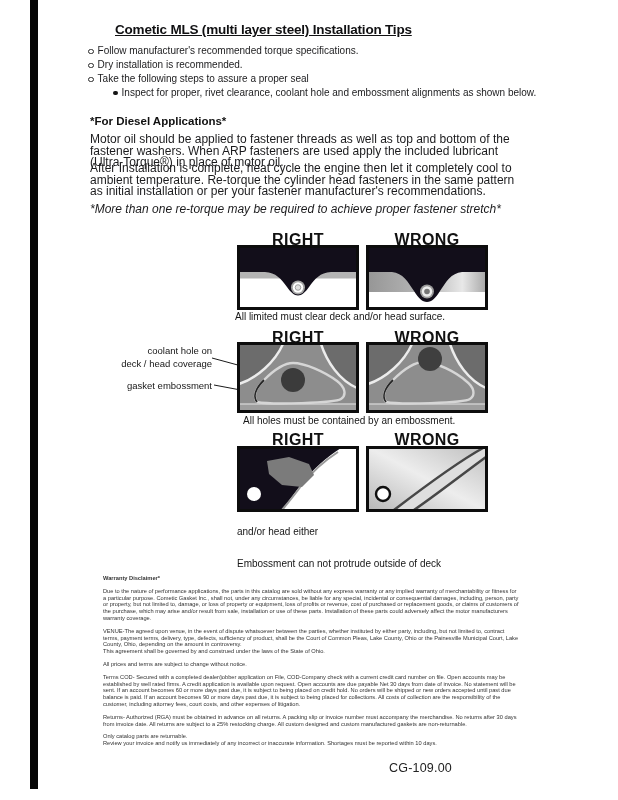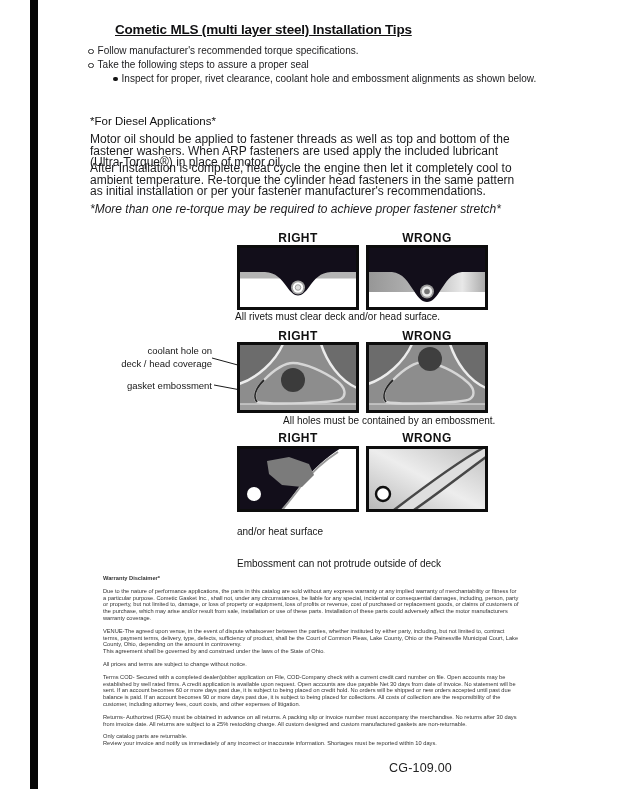--- a/index.html
+++ b/index.html
@@ -12,25 +12,25 @@
            letter-spacing:-0.2px; text-decoration:underline; color:#101012; }
 
   .tips { position:absolute; left:88px; top:44px; font-size:10px; color:#1b1b1d; }
   .tip-row { display:flex; align-items:flex-start; line-height:14px; }
   .tip-row.sub { margin-left:25px; }
   .marker-ring { flex:none; width:3.6px; height:3.6px; border:1px solid #2a2a2a; border-radius:50%;
                  margin:4.6px 4px 0 0; background:#fff; }
   .marker-dot { flex:none; width:4.6px; height:4.6px; border-radius:50%; background:#141414;
                 margin:4.6px 4px 0 0; }
 
-  .diesel-heading { position:absolute; left:90px; top:115px; font-size:11.5px; font-weight:normal; color:#111; }
+  .diesel-heading { position:absolute; left:90px; top:115px; font-size:11.5px; font-weight:bold; color:#111; }
   .body-para { position:absolute; left:90px; width:438px; font-size:12px; line-height:11.6px; color:#1b1b1d; }
   .p1 { top:134px; } .p2 { top:163px; } .note { top:204px; width:460px;font-style:italic; }
 
-  .dg-label { position:absolute; width:122px; text-align:center; font-size:12px; font-weight:bold;
+  .dg-label { position:absolute; width:122px; text-align:center; font-size:16px; font-weight:bold;
               letter-spacing:0.4px; color:#111; }
   .panel { position:absolute; display:block; }
   .cap { position:absolute; font-size:10px; color:#161616; }
 
   .callout { position:absolute; left:98px; width:114px; text-align:right; font-size:9.5px;
              line-height:12.5px; color:#161616; }
   .callout.c1 { top:345px; } .callout.c2 { top:380px; }
   .pointer-overlay { position:absolute; left:205px; top:352px; }
 
   .legal { position:absolute; left:103px; top:575px; width:417px; font-size:5.7px;
@@ -47,20 +47,24 @@
 <div class="page">
 
   <div class="black-bar"></div>
 
   <h1 class="title">Cometic MLS (multi layer steel) Installation Tips</h1>
 
   <div class="tips">
     <div class="tip-row">
       <span class="marker-ring"></span>
       <span>Follow manufacturer's recommended torque specifications.</span>
+    </div>
+    <div class="tip-row">
+      <span class="marker-ring"></span>
+      <span>Dry installation is recommended.</span>
     </div>
     <div class="tip-row">
       <span class="marker-ring"></span>
       <span>Take the following steps to assure a proper seal</span>
     </div>
     <div class="tip-row sub">
       <span class="marker-dot"></span>
       <span>Inspect for proper, rivet clearance, coolant hole and embossment alignments as shown below.</span>
     </div>
   </div>
@@ -94,21 +98,21 @@
     </defs>
     <rect x="0" y="0" width="122" height="65" fill="#ffffff"></rect>
     <rect x="2" y="27" width="118" height="20" fill="url(#gw1)"></rect>
     <path d="M2,2 H120 V27 L96,27 C85,28 80,37 74,46 C69,53.5 66,57 61,57 C56,57 53,53.5 48,46 C42,37 37,28 26,27 L2,27 Z" fill="#120e1a"></path>
     <circle cx="61" cy="46.5" r="7" fill="#9a9a9a"></circle>
     <circle cx="61" cy="46.5" r="5.2" fill="#ececec"></circle>
     <circle cx="61" cy="46.5" r="2.8" fill="#757575"></circle>
     <rect x="1.5" y="1.5" width="119" height="62" fill="none" stroke="#0d0d0d" stroke-width="3"></rect>
   </svg>
 
-  <div class="cap" style="left:235px; top:311px;">All rivets must clear deck and/or head surface.</div>
+  <div class="cap" style="left:235px; top:311px;">All limited must clear deck and/or head surface.</div>
 
   <div class="dg-label" style="left:237px; top:329px;">RIGHT</div>
   <div class="dg-label" style="left:366px; top:329px;">WRONG</div>
 
   <div class="callout c1">
     <span>coolant hole on</span><br>
     <span>deck / head coverage</span>
   </div>
   <div class="callout c2">gasket embossment</div>
 
@@ -138,21 +142,21 @@
     <path d="M2,2 H46 C38,20 20,36 2,42 Z" fill="#6c6c6c"></path>
     <path d="M46,2 C38,20 20,36 2,42" stroke="#ececec" stroke-width="2.4" fill="none"></path>
     <path d="M84,2 H120 V46 C102,38 90,20 84,2 Z" fill="#6c6c6c"></path>
     <path d="M84,2 C90,20 102,38 120,46" stroke="#ececec" stroke-width="2.4" fill="none"></path>
     <path d="M20,60 C16,55 18,47 27,38 C38,27 48,20 58,20 C70,20 90,30 100,39 C108,45 110,53 104,57 C98,61 34,63 20,60 Z" fill="none" stroke="#d6d6d6" stroke-width="2.4"></path>
     <path d="M27,38 C18,47 16,55 20,60" fill="none" stroke="#262626" stroke-width="1.8"></path>
     <circle cx="64" cy="17" r="12" fill="#3f3f3f"></circle>
     <rect x="1.5" y="1.5" width="119" height="68" fill="none" stroke="#0d0d0d" stroke-width="3"></rect>
   </svg>
 
-  <div class="cap" style="left:243px; top:415px;margin-left:40px;">All holes must be contained by an embossment.</div>
+  <div class="cap" style="left:243px; top:415px;">All holes must be contained by an embossment.</div>
 
   <div class="dg-label" style="left:237px; top:431px;">RIGHT</div>
   <div class="dg-label" style="left:366px; top:431px;">WRONG</div>
 
   <svg class="panel" style="left:237px; top:446px;" width="122" height="66" viewBox="0 0 122 66">
     <rect x="0" y="0" width="122" height="66" fill="#ffffff"></rect>
     <path d="M2,2 H104 C90,11 76,23 66,36 C57,48 51,56 45,64 L2,64 Z" fill="#120e1a"></path>
     <path d="M101,6 C87,15 74,27 64,40 C56,51 50,58 45,64" stroke="#9a9a9a" stroke-width="2" fill="none"></path>
     <path d="M30,15 L52,11 L72,18 L77,29 L65,41 L45,39 L32,28 Z" fill="#7b7b7b"></path>
     <circle cx="17" cy="48" r="7" fill="#ffffff"></circle>
@@ -169,21 +173,21 @@
     </defs>
     <rect x="0" y="0" width="122" height="66" fill="url(#gw3)"></rect>
     <path d="M30,64 C58,42 90,18 118,2 L120,2 L120,12 C96,30 68,50 48,64 Z" fill="#dedede"></path>
     <path d="M28,64 C58,41 90,17 117,2" stroke="#474747" stroke-width="2.5" fill="none"></path>
     <path d="M48,64 C70,49 98,27 120,11" stroke="#474747" stroke-width="2.5" fill="none"></path>
     <circle cx="17" cy="48" r="7" fill="#ffffff" stroke="#101010" stroke-width="2.4"></circle>
     <rect x="1.5" y="1.5" width="119" height="63" fill="none" stroke="#0d0d0d" stroke-width="3"></rect>
   </svg>
 
   <div class="cap" style="left:237px; top:514px;margin-top:44px;">Embossment can not protrude outside of deck</div>
-  <div class="cap" style="left:237px; top:526px;">and/or heat surface</div>
+  <div class="cap" style="left:237px; top:526px;">and/or head either</div>
 
   <div class="legal">
     <div class="lh">Warranty Disclaimer*</div>
     <p>Due to the nature of performance applications, the parts in this catalog are sold without any express warranty or any implied warranty of merchantability or fitness for a particular purpose. Cometic Gasket Inc., shall not, under any circumstances, be liable for any special, incidental or consequential damages, including, person, party or property, but not limited to, damage, or loss of property or equipment, loss of profits or revenue, cost of purchased or replacement goods, or claims of customers of the purchase, which may arise and/or result from sale, installation or use of these parts. Installation of these parts could adversely affect the motor manufacturers warranty coverage.</p>
     <p class="tight">VENUE-The agreed upon venue, in the event of dispute whatsoever between the parties, whether instituted by either party, including, but not limited to, contract terms, payment terms, delivery, type, defects, sufficiency of product, shall be the Court of Common Pleas, Lake County, Ohio or the Painesville Municipal Court, Lake County, Ohio, depending on the amount in controversy.</p>
     <p>This agreement shall be governed by and construed under the laws of the State of Ohio.</p>
     <p>All prices and terms are subject to change without notice.</p>
     <p>Terms COD- Secured with a completed dealer/jobber application on File, COD-Company check with a current credit card number on file. Open accounts may be established by well rated firms. A credit application is available upon request. Open accounts are due payable Net 30 days from date of invoice. No statement will be sent. If an account becomes 60 or more days past due, it is subject to being placed on credit hold. No orders will be shipped or new orders accepted until past due balance is paid. If an account becomes 90 or more days past due, it is subject to being placed for collections. All costs of collection are the responsibility of the customer, including attorney fees, court costs, and other expenses of litigation.</p>
     <p>Returns- Authorized (RGA) must be obtained in advance on all returns. A packing slip or invoice number must accompany the merchandise. No returns after 30 days from invoice date. All returns are subject to a 25% restocking charge. All custom designed and custom manufactured gaskets are non-returnable.</p>
     <p class="tight">Only catalog parts are returnable.</p>

